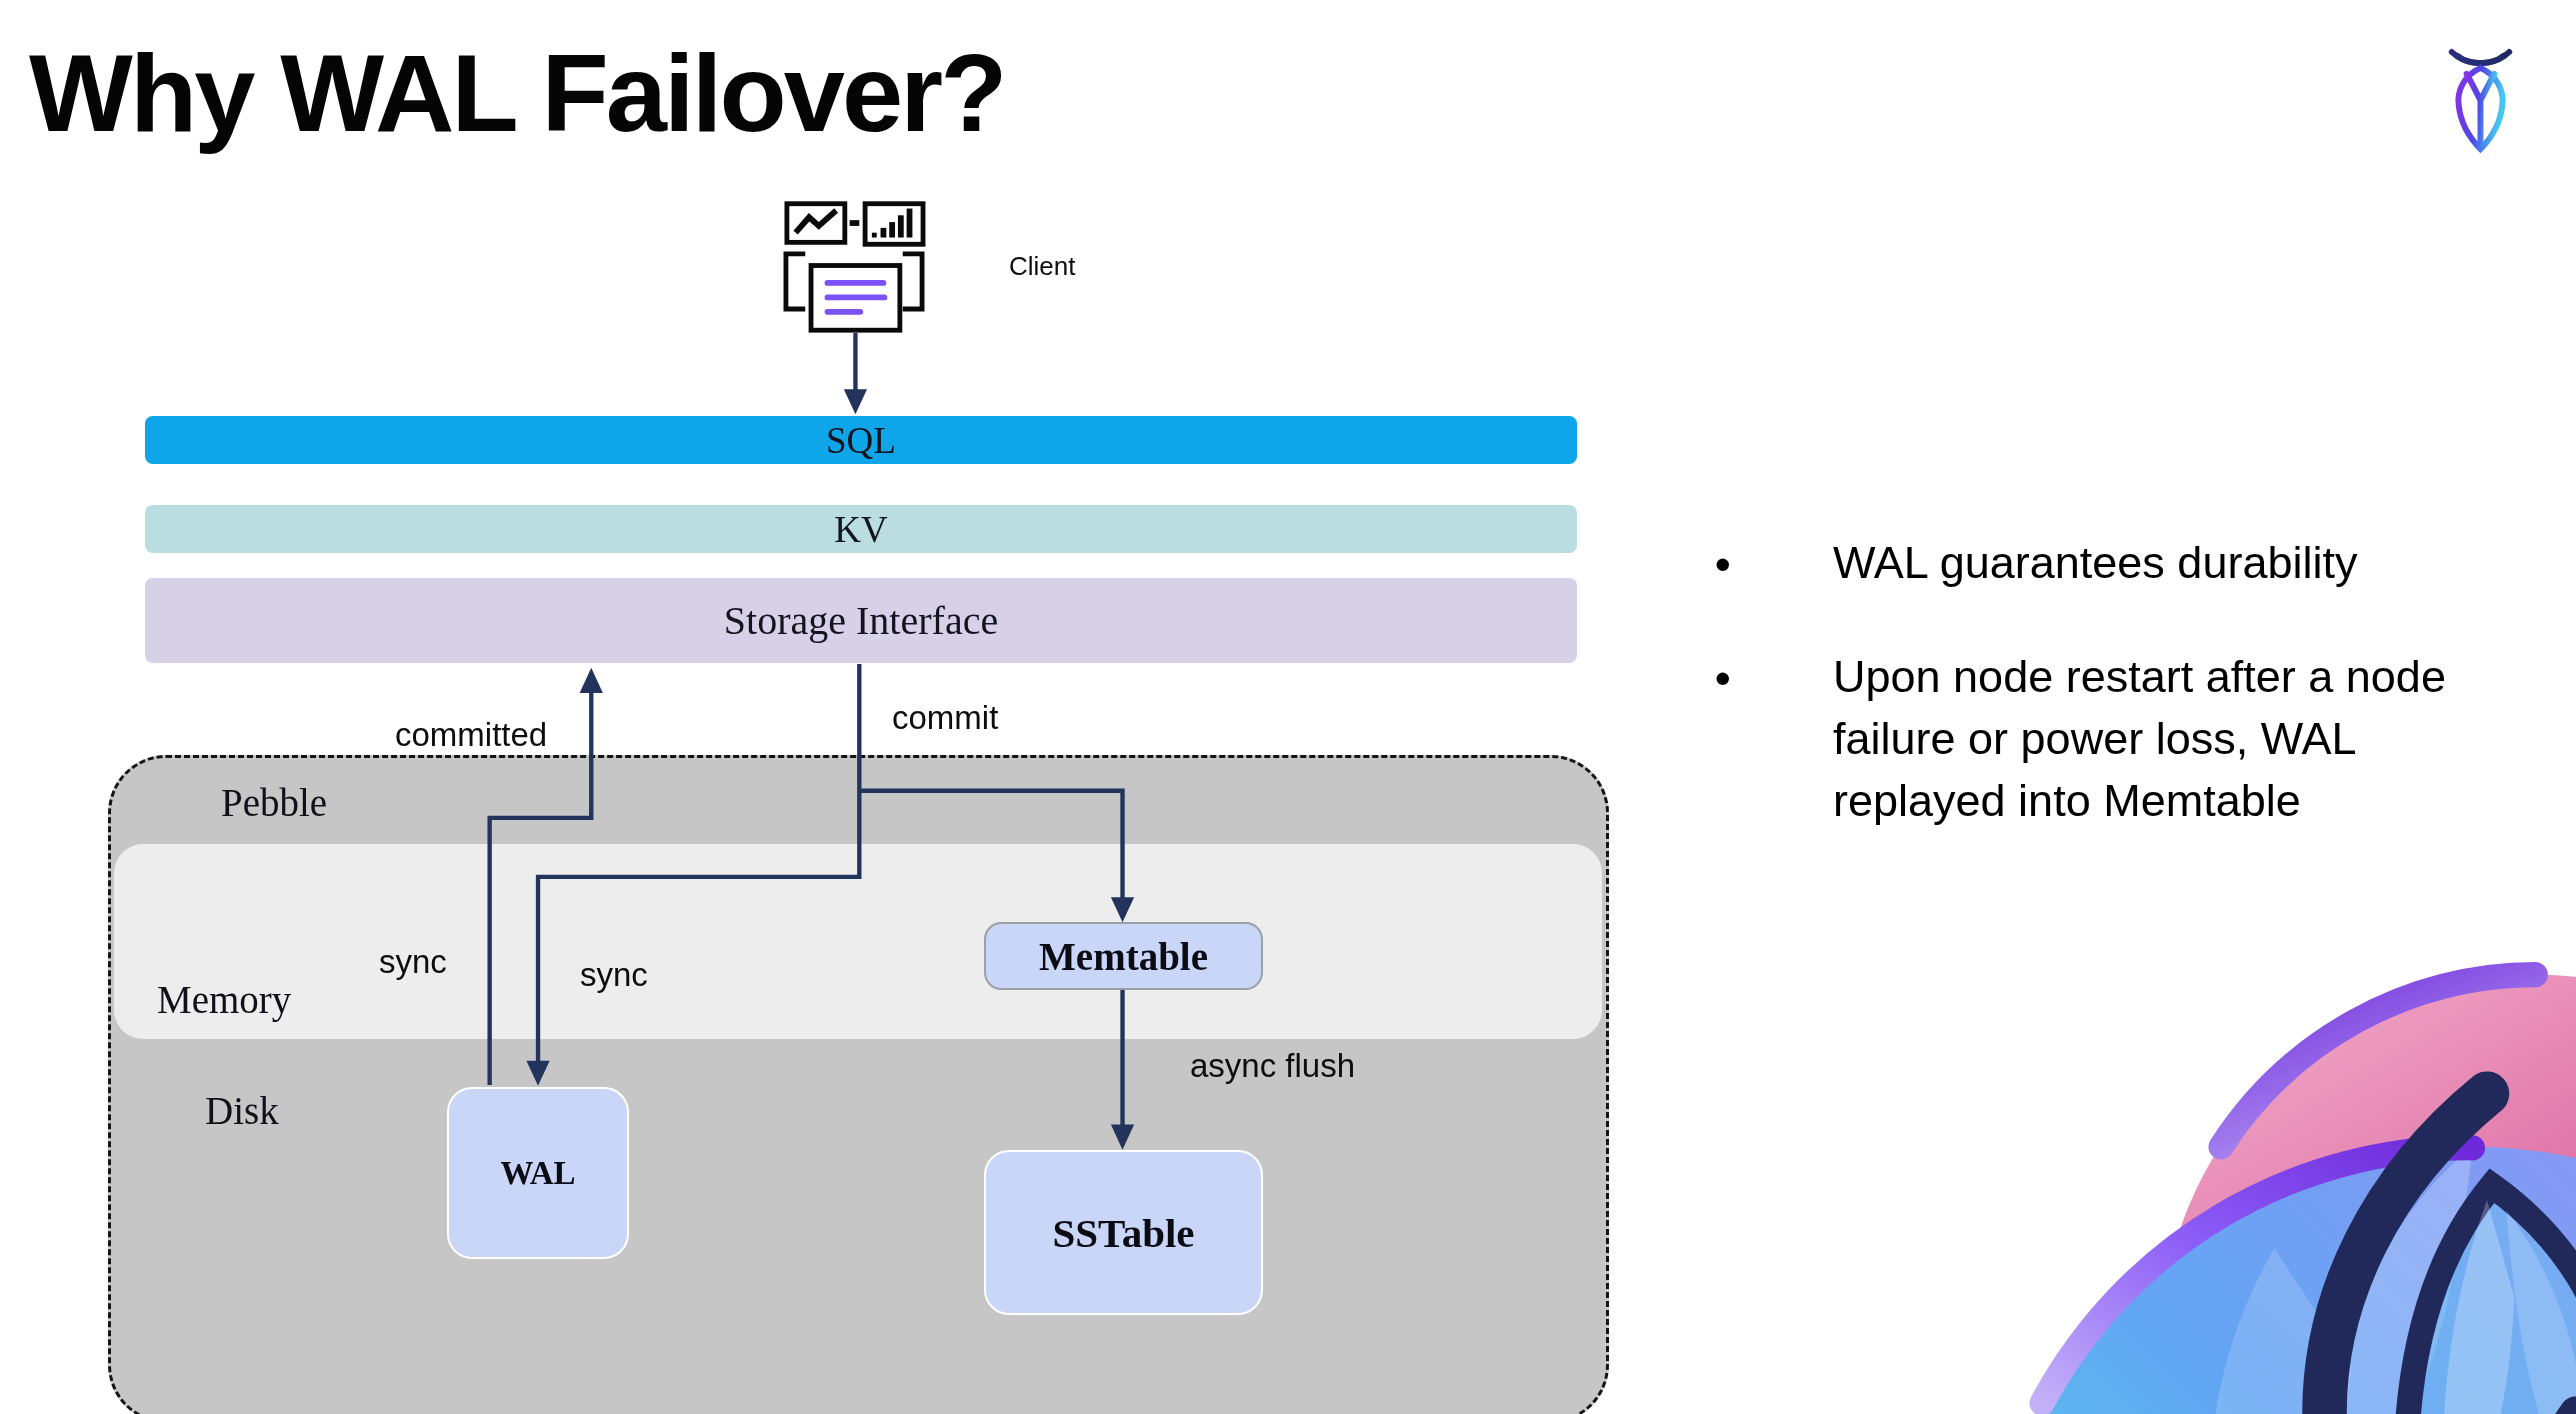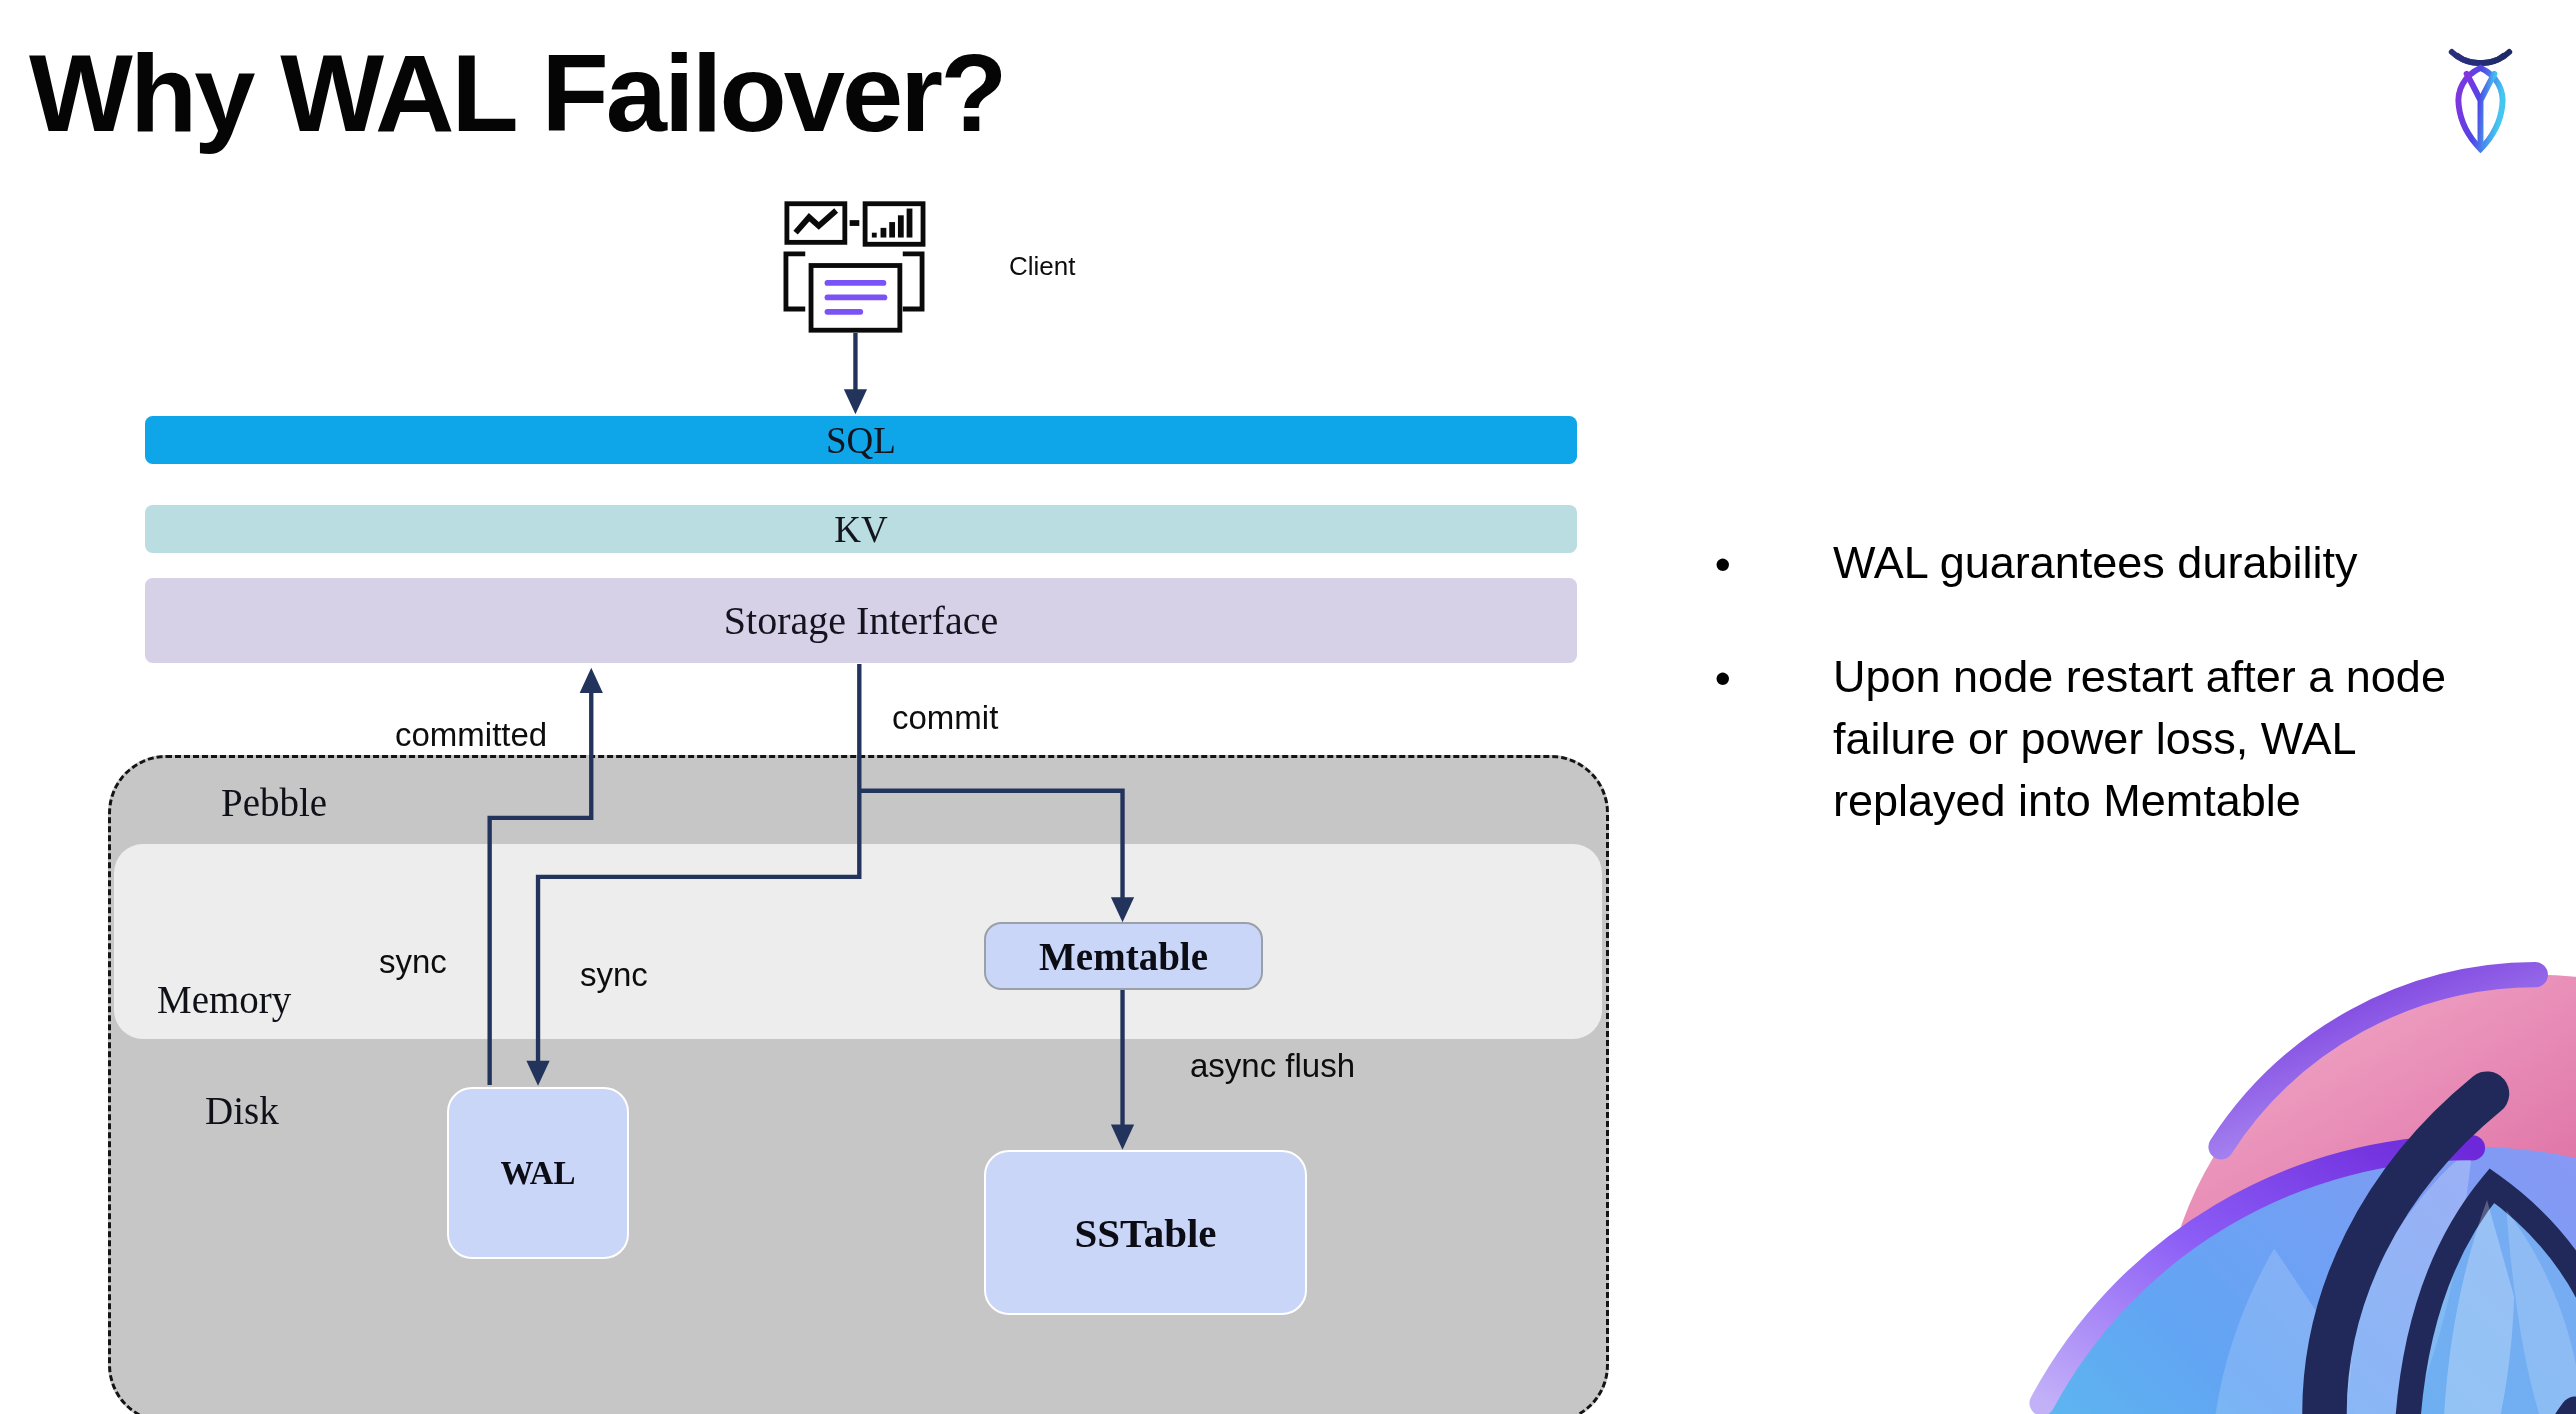--- a/index.html
+++ b/index.html
@@ -28,21 +28,21 @@
   .lbl-pebble{left:221px;top:780px;}
   .lbl-memory{left:157px;top:977px;}
   .lbl-disk{left:205px;top:1088px;}
 
   
   .node{position:absolute;display:flex;align-items:center;justify-content:center;
         background:#c9d6f8;box-sizing:border-box;
         font-family:"Liberation Serif",serif;font-weight:bold;color:#0c0c14;}
   .node-wal{left:447px;top:1087px;width:182px;height:172px;border:2.9px solid #ffffff;border-radius:25px;font-size:33px;}
   .node-memtable{left:984px;top:922px;width:279px;height:68px;border:2.9px solid #9aa0a8;border-radius:17.4px;font-size:39px;}
-  .node-sstable{left:984px;top:1150px;width:323px;height:165px;border:2.9px solid #ffffff;border-radius:25px;font-size:41px;}
+  .node-sstable{left:984px;top:1150px;width:279px;height:165px;border:2.9px solid #ffffff;border-radius:25px;font-size:41px;}
 
   
   .edge-label{position:absolute;font-size:33px;color:#0d0d0d;white-space:nowrap;}
   .lbl-committed{left:395px;top:716px;}
   .lbl-commit{left:892px;top:699px;}
   .lbl-sync-left{left:379px;top:943px;}
   .lbl-sync-right{left:580px;top:956px;}
   .lbl-async{left:1190px;top:1047px;}
   .lbl-client{left:1009px;top:225px;font-size:26px;margin-top:26px;}
 

